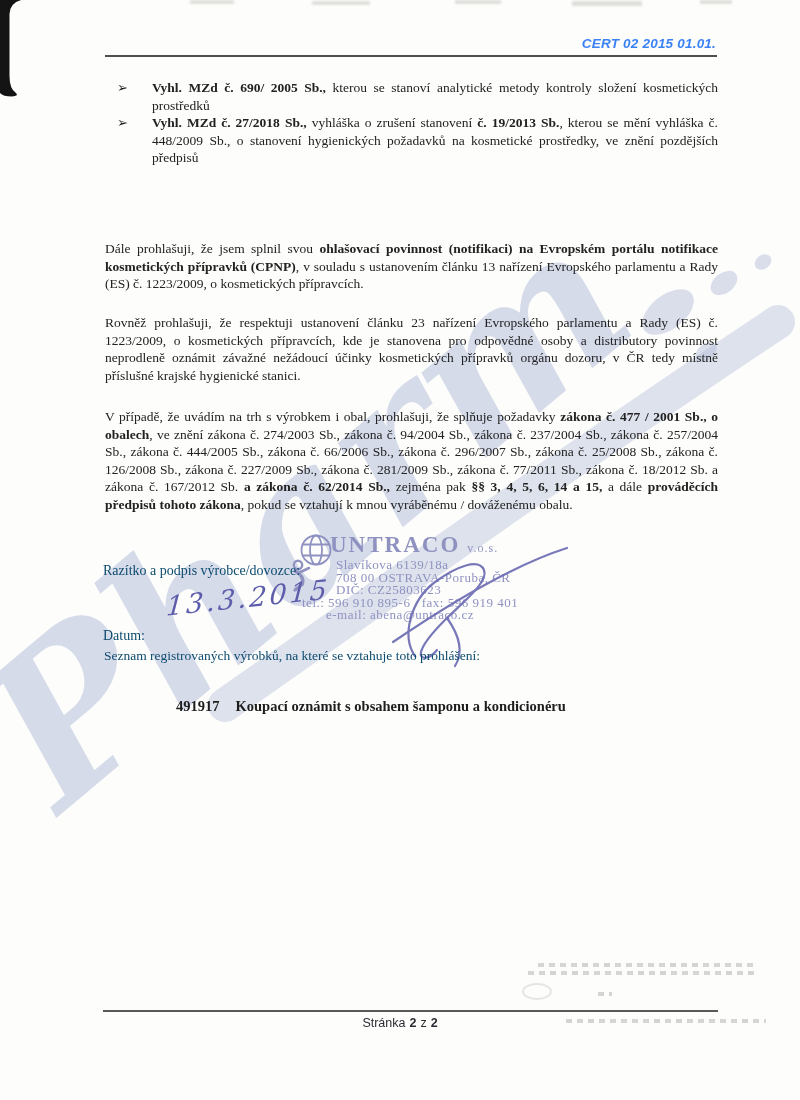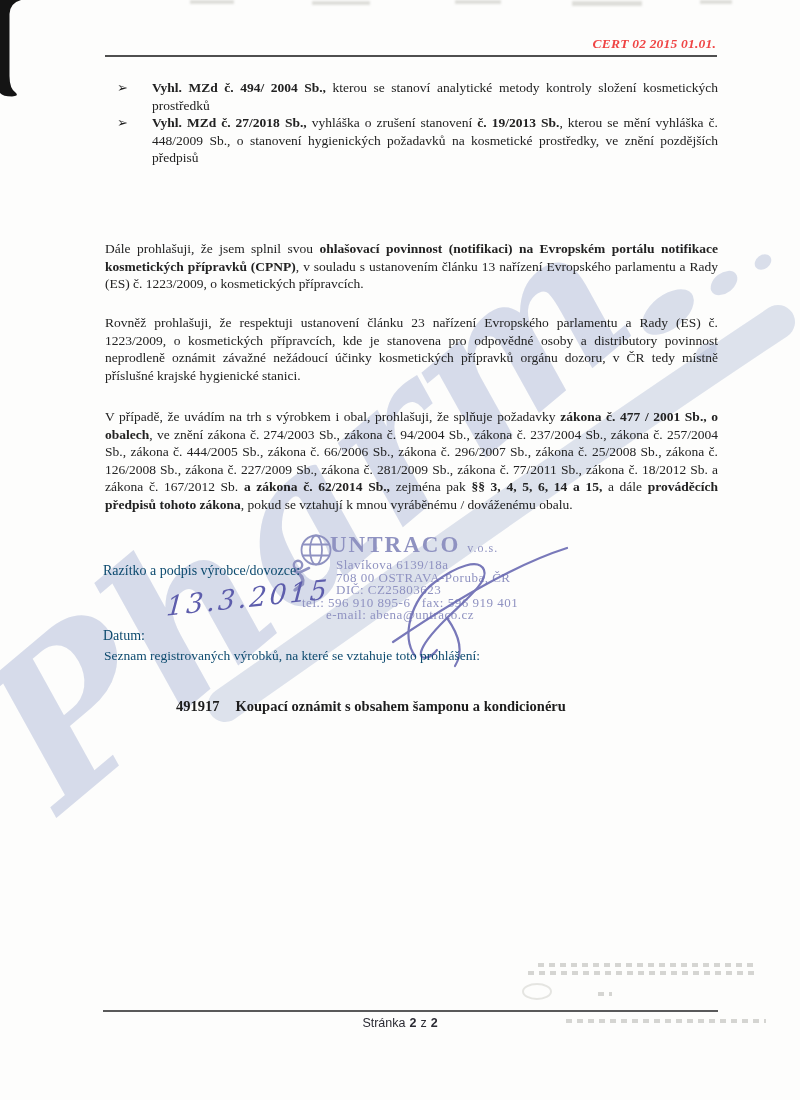--- a/index.html
+++ b/index.html
@@ -2,22 +2,22 @@
 <html lang="cs"><head>
 <meta charset="utf-8">
 <style>
   html,body{margin:0;padding:0;}
   body{width:800px;height:1100px;background:#e9e9e9;}
   .page{position:relative;width:800px;height:1100px;background:#fdfdfc;overflow:hidden;
         font-family:"Liberation Serif",serif;color:#222;}
   .layer{position:absolute;left:0;top:0;width:800px;height:1100px;pointer-events:none;}
 
   
-  .doc-code{position:absolute;top:36px;right:84px;font-family:Liberation Serif, serif;
-            font-weight:bold;font-style:italic;font-size:13.5px;color:#ef4444;letter-spacing:.2px;}
+  .doc-code{position:absolute;top:36px;right:84px;font-family:Liberation Sans, sans-serif;
+            font-weight:bold;font-style:italic;font-size:13.5px;color:#3b82f6;letter-spacing:.2px;}
   .rule{position:absolute;height:2px;background:#4f4f4f;}
   .rule.header{left:105px;top:55px;width:612px;}
   .rule.footer{left:103px;top:1010px;width:615px;background:#59595a;}
 
   
   .bullets{position:absolute;left:117px;top:79px;width:601px;margin:0;padding:0;list-style:none;}
   .bullets li{position:relative;padding-left:35px;font-size:13.5px;line-height:17.6px;
               text-align:justify;text-align-last:left;}
   .bullets .mk{position:absolute;left:0;top:0;font-size:13px;color:#1d1d1d;}
   .para{position:absolute;left:105px;width:613px;margin:0;font-size:13.5px;line-height:17.6px;
@@ -87,21 +87,21 @@
   <div class="smudge" style="left:190px;top:0;width:44px;height:4px;"></div>
   <div class="smudge" style="left:312px;top:1px;width:58px;height:4px;"></div>
   <div class="smudge" style="left:455px;top:0;width:46px;height:4px;"></div>
   <div class="smudge" style="left:572px;top:1px;width:70px;height:5px;"></div>
   <div class="smudge" style="left:700px;top:0;width:32px;height:4px;"></div>
 
   <div class="doc-code">CERT 02 2015 01.01.</div>
   <div class="rule header"></div>
 
   <ul class="bullets">
-    <li><span class="mk">➢</span><span class="b">Vyhl. MZd č. 494/ 2004 Sb.,</span><span> kterou se stanoví analytické metody kontroly složení kosmetických prostředků</span></li>
+    <li><span class="mk">➢</span><span class="b">Vyhl. MZd č. 690/ 2005 Sb.,</span><span> kterou se stanoví analytické metody kontroly složení kosmetických prostředků</span></li>
     <li><span class="mk">➢</span><span class="b">Vyhl. MZd č. 27/2018 Sb.,</span><span> vyhláška o zrušení stanovení </span><span class="b">č. 19/2013 Sb.</span><span>, kterou se mění vyhláška č. 448/2009 Sb., o stanovení hygienických požadavků na kosmetické prostředky, ve znění pozdějších předpisů</span></li>
   </ul>
 
   <p class="para p1"><span>Dále prohlašuji, že jsem splnil svou </span><span class="b">ohlašovací povinnost (notifikaci) na Evropském portálu notifikace kosmetických přípravků (CPNP)</span><span>, v souladu s ustanovením článku 13 nařízení Evropského parlamentu a Rady (ES) č. 1223/2009, o kosmetických přípravcích.</span></p>
 
   <p class="para p2"><span>Rovněž prohlašuji, že respektuji ustanovení článku 23 nařízení Evropského parlamentu a Rady (ES) č. 1223/2009, o kosmetických přípravcích, kde je stanovena pro odpovědné osoby a distributory povinnost neprodleně oznámit závažné nežádoucí účinky kosmetických přípravků orgánu dozoru, v ČR tedy místně příslušné krajské hygienické stanici.</span></p>
 
   <p class="para p3"><span>V případě, že uvádím na trh s výrobkem i obal, prohlašuji, že splňuje požadavky </span><span class="b">zákona č. 477 / 2001 Sb., o obalech</span><span>, ve znění zákona č. 274/2003 Sb., zákona č. 94/2004 Sb., zákona č. 237/2004 Sb., zákona č. 257/2004 Sb., zákona č. 444/2005 Sb., zákona č. 66/2006 Sb., zákona č. 296/2007 Sb., zákona č. 25/2008 Sb., zákona č. 126/2008 Sb., zákona č. 227/2009 Sb., zákona č. 281/2009 Sb., zákona č. 77/2011 Sb., zákona č. 18/2012 Sb. a zákona č. 167/2012 Sb. </span><span class="b">a zákona č. 62/2014 Sb.,</span><span> zejména pak </span><span class="b">§§ 3, 4, 5, 6, 14 a 15,</span><span> a dále </span><span class="b">prováděcích předpisů tohoto zákona</span><span>, pokud se vztahují k mnou vyráběnému / dováženému obalu.</span></p>
 
   <div class="stamp">

